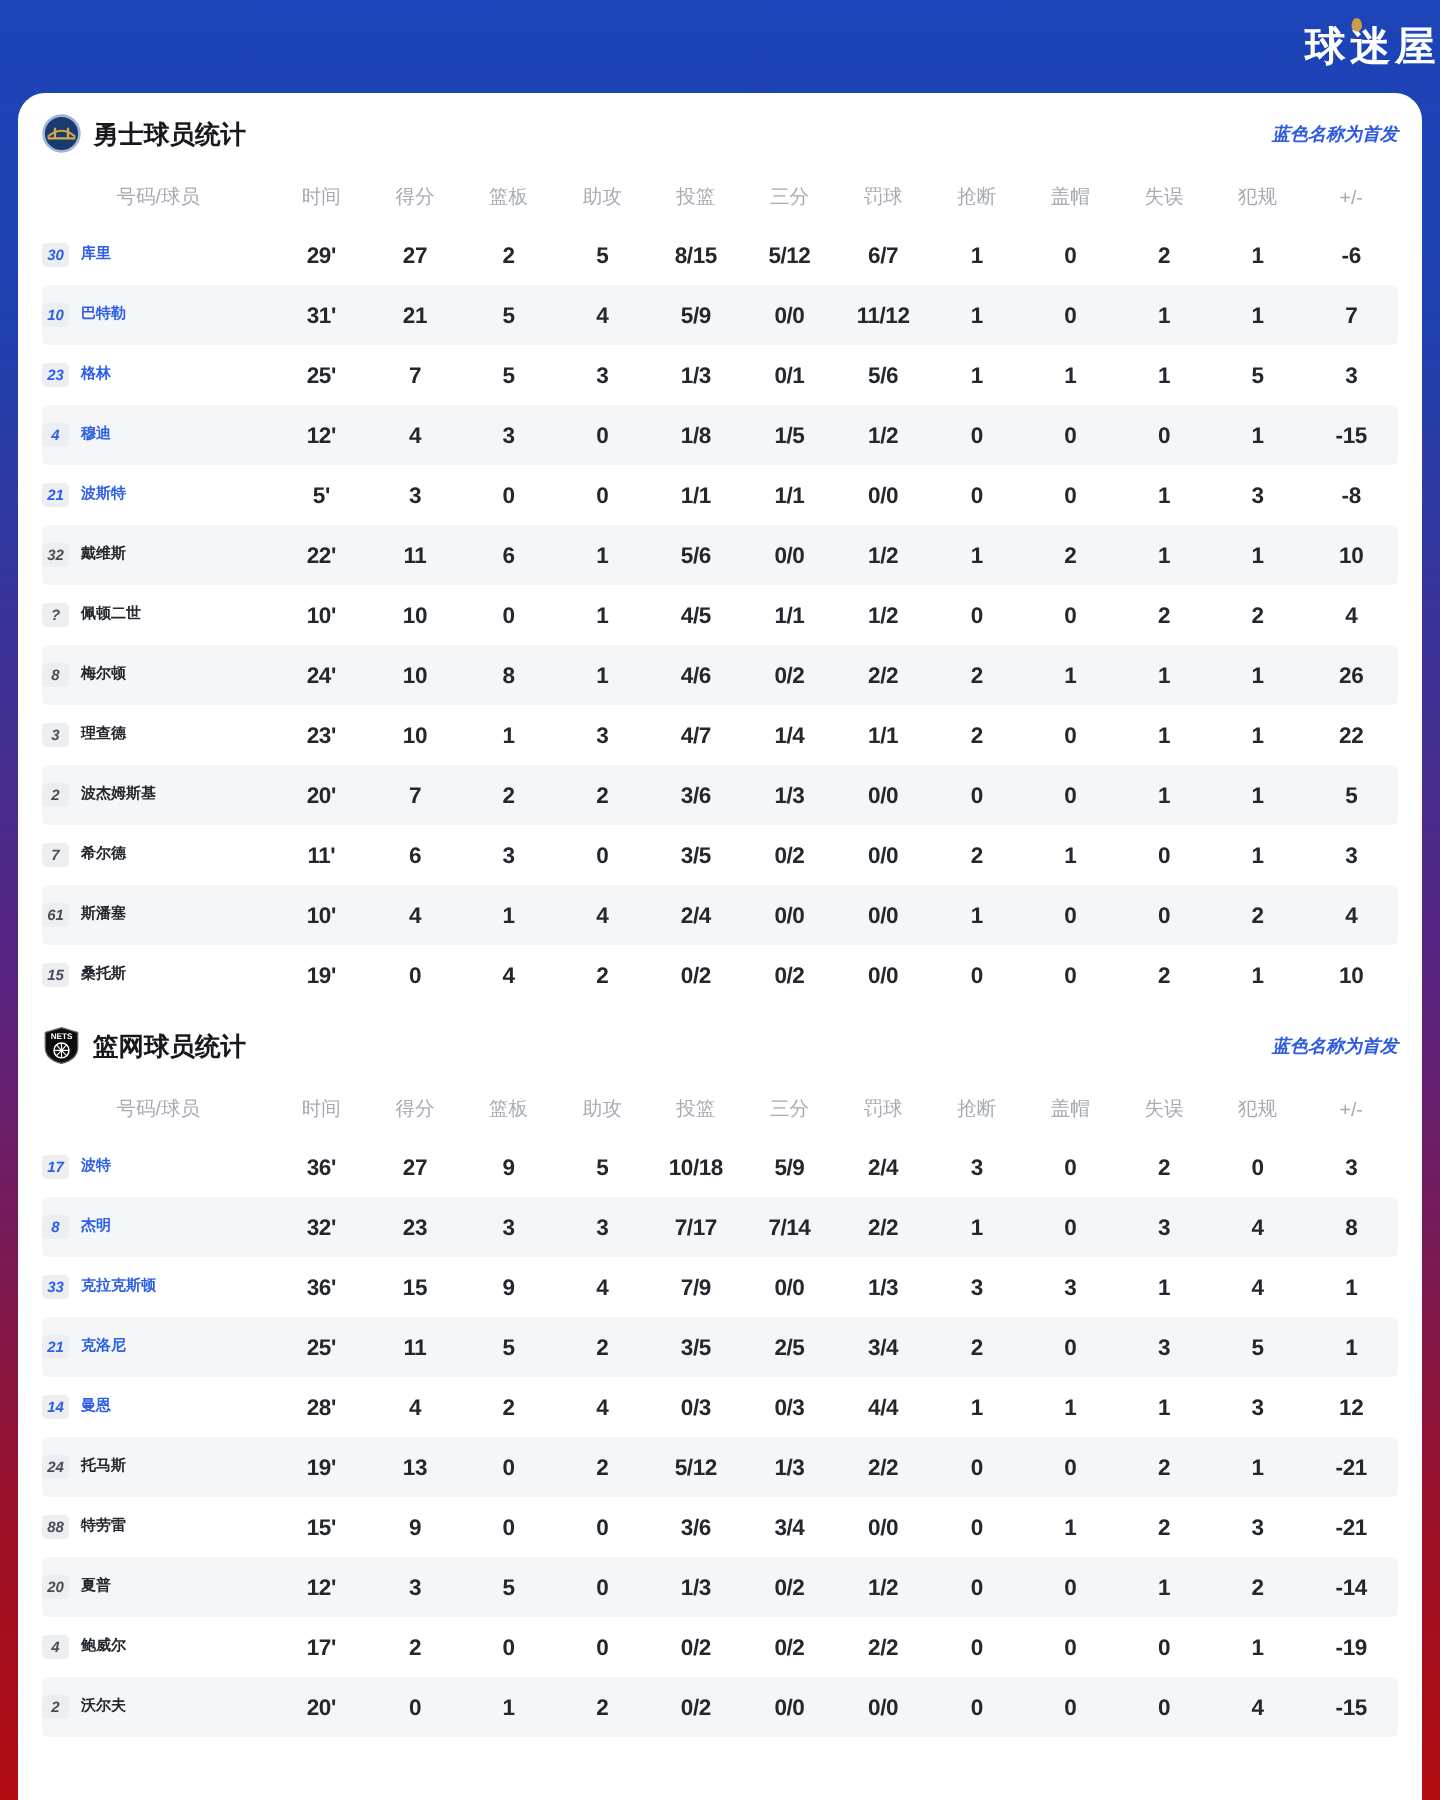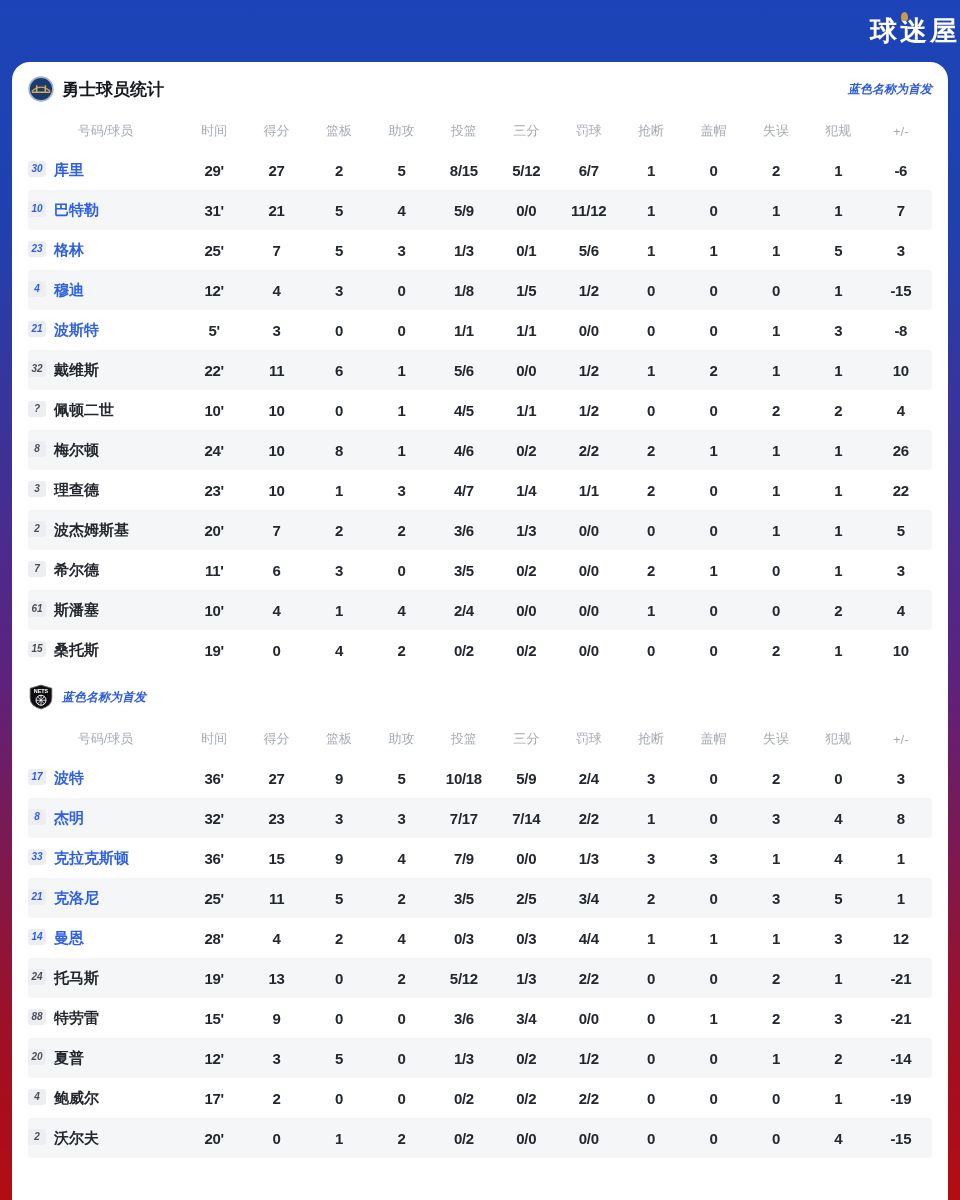--- a/index.html
+++ b/index.html
@@ -23,21 +23,21 @@
   .thead,.row { display:grid; grid-template-columns:155px repeat(12,1fr); align-items:center; }
   .thead { height:38px; }
   .hcell { font-size:13px; color:#a6abb3; text-align:center; white-space:nowrap; }
   .hcell.left { text-align:center; }
   .row { height:40px; border-radius:4px; }
   .row:nth-child(even) { background:#f5f6f8; }
   .name-cell { display:flex; align-items:flex-start; overflow:hidden; }
   .badge { display:inline-flex; min-width:18px; height:16px; padding:0 3px; margin-right:8px;
     align-items:center; justify-content:center; background:#eceef2; border-radius:3px;
     font-size:10px; font-style:italic; font-weight:700; color:#4a4f57; }
-  .pname { font-size:15px; font-weight:600; color:#23272e; white-space:nowrap; }
+  .pname { font-size:10px; font-weight:600; color:#23272e; white-space:nowrap; }
   .row.starter .badge { color:#2e5fe8; }
   .row.starter .pname { color:#2e5fe8; }
   .stat { font-size:15px; font-weight:600; color:#23272e; text-align:center; letter-spacing:-0.3px; white-space:nowrap; }
   
   .footer { height:36px; display:flex; align-items:center; justify-content:center;margin-left:42px; }
   .footer-text { color:#fff; font-size:17px; font-weight:600; letter-spacing:0.5px; }
 </style>
 </head>
 <body>
 
@@ -319,20 +319,21 @@
   <section>
     <div class="sec-head">
       <span class="team-icon">
         <svg viewBox="0 0 24 24" width="26" height="26">
           <path d="M12 1 L22 4 V13 Q22 20.5 12 23 Q2 20.5 2 13 V4 Z" fill="#0d0d10" stroke="#666" stroke-width="0.8"></path>
           <text x="12" y="8" font-size="5" fill="#fff" text-anchor="middle" font-weight="bold" font-family="Liberation Sans, sans-serif">NETS</text>
           <circle cx="12" cy="15" r="4.6" fill="none" stroke="#fff" stroke-width="0.9"></circle>
           <path d="M7.4 15 h9.2 M12 10.4 v9.2 M8.8 11.6 q3.2 3.4 6.4 6.8 M15.2 11.6 q-3.2 3.4 -6.4 6.8" stroke="#fff" stroke-width="0.7" fill="none"></path>
         </svg>
       </span>
+      <h2 class="sec-title">篮网球员统计</h2>
       <a class="note">蓝色名称为首发</a>
     </div>
     <div class="thead">
         <div class="hcell left">号码/球员</div>
         <div class="hcell">时间</div>
         <div class="hcell">得分</div>
         <div class="hcell">篮板</div>
         <div class="hcell">助攻</div>
         <div class="hcell">投篮</div>
         <div class="hcell">三分</div>

